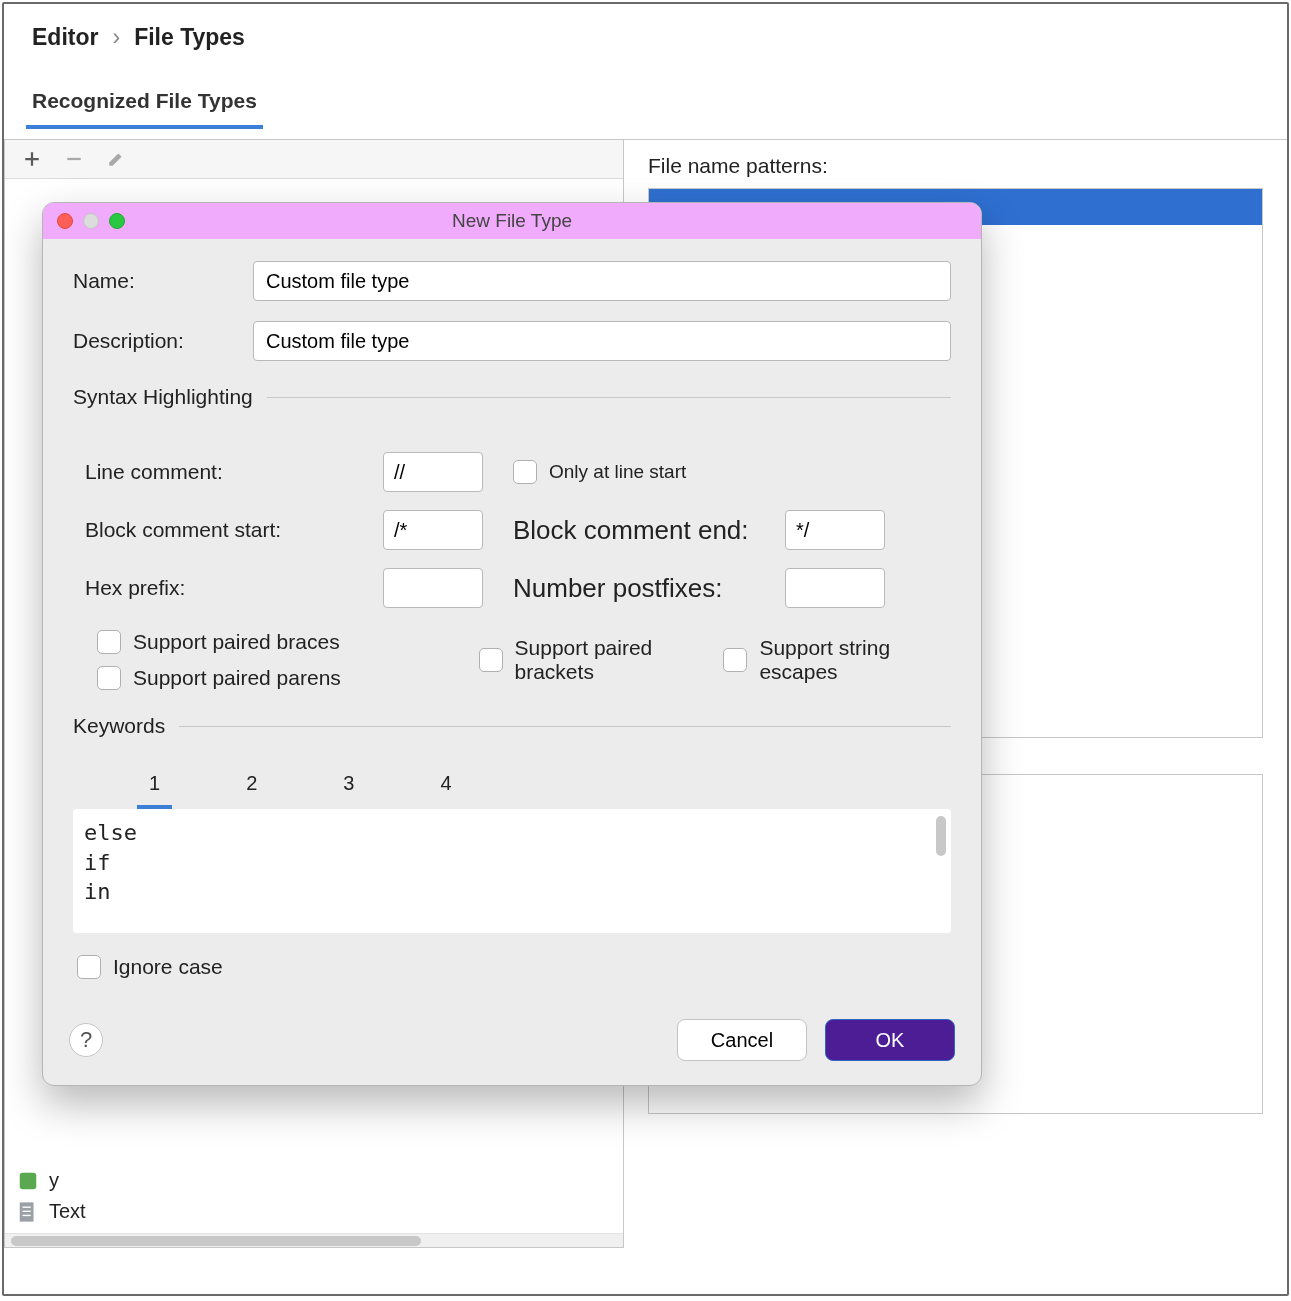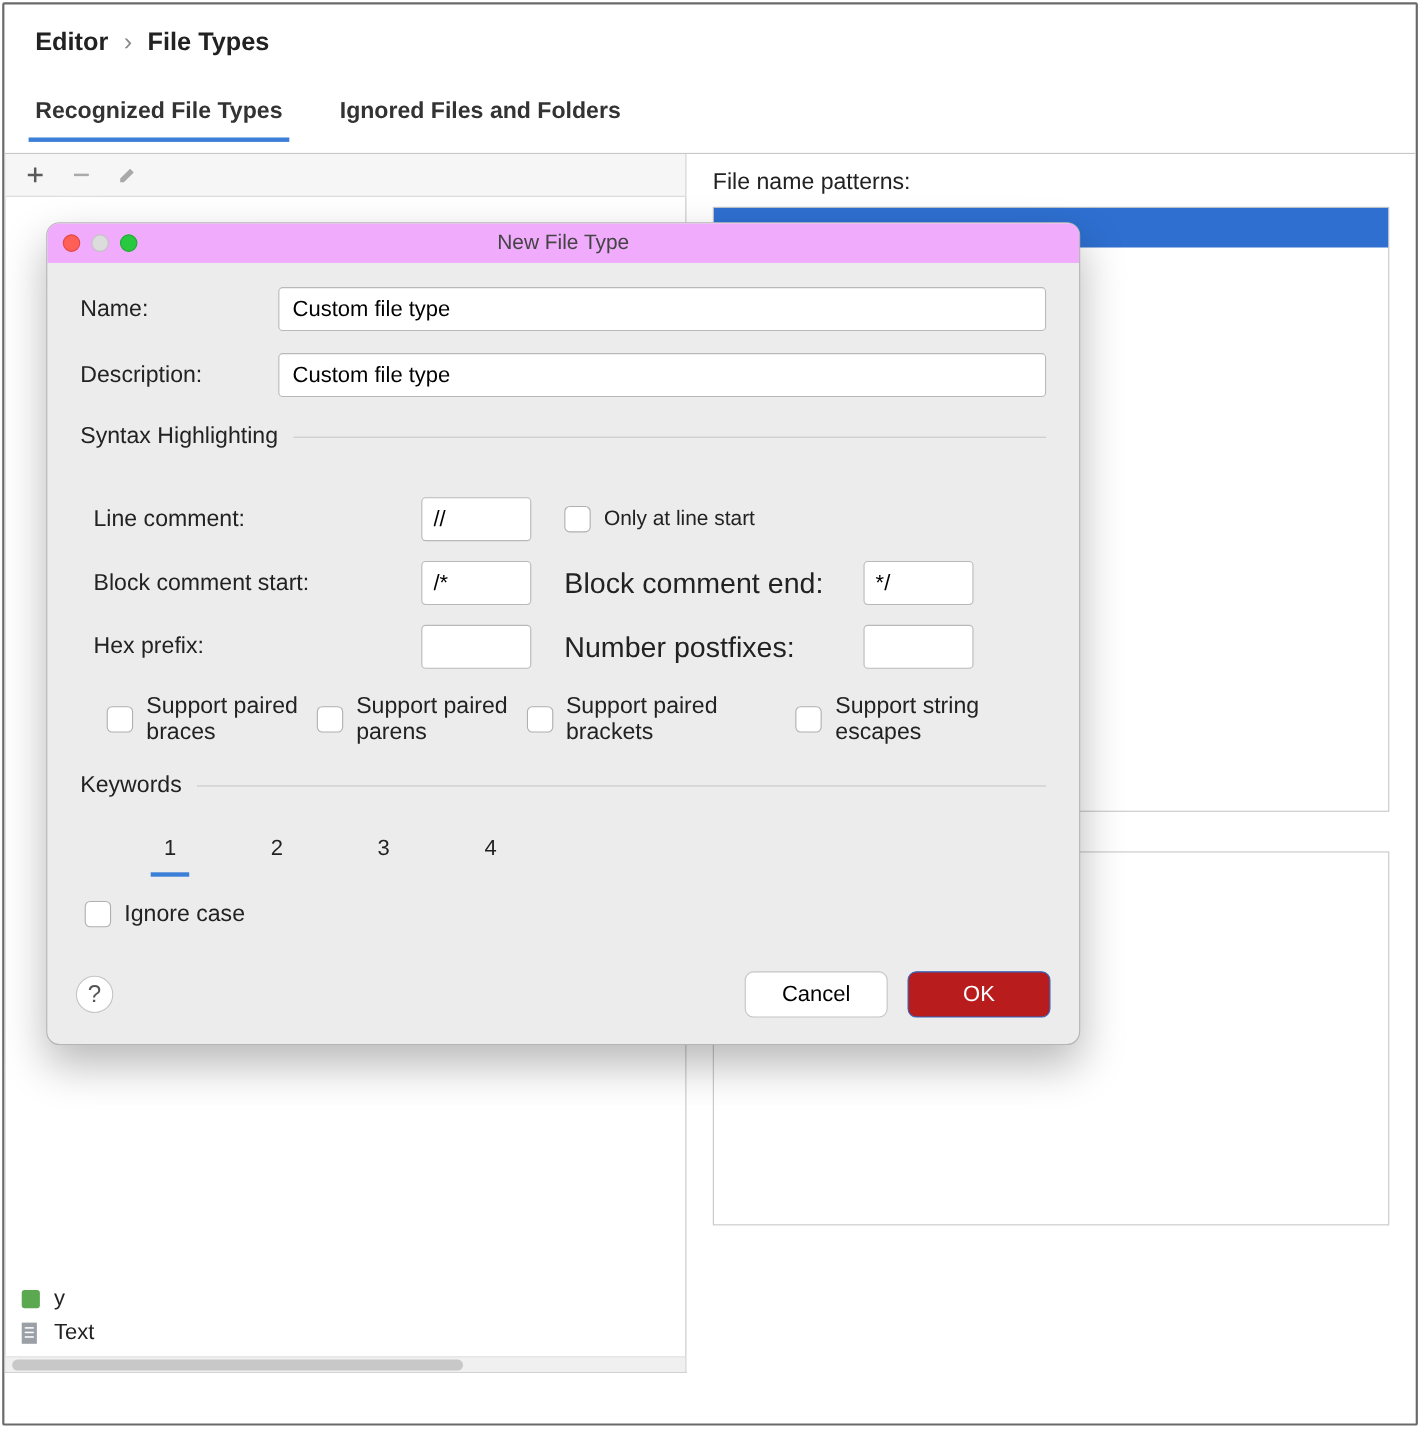--- a/index.html
+++ b/index.html
@@ -235,21 +235,21 @@
 .chk-row {
   display: flex;
   align-items: center;
   gap: 12px;
   font-size: 21px;
 }
 .chk-grid {
   display: flex;
   padding: 4px 0 0 12px;
 }
-.chk-colA { width: 430px; display: flex; flex-direction: row; gap: 1px; }
+.chk-colA { width: 430px; display: flex; flex-direction: column; gap: 12px; }
 .chk-colB { display: flex; flex-direction: row; gap: 16px; }
 
 .kw-tabs {
   display: flex;
   gap: 62px;
   padding: 10px 0 0 64px;
 }
 .kw-tab {
   font-size: 20px;
   padding: 6px 12px 10px 12px;
@@ -297,39 +297,38 @@
   min-width: 130px;
   height: 42px;
   border-radius: 8px;
   font-size: 20px;
   font-family: inherit;
   cursor: pointer;
   border: 1px solid #c4c4c4;
   background: #fff;
 }
 .btn.primary {
-  background: #b91c1c;
+  background: #4c1d95;
   color: #fff;
   border: 1px solid #2f66c2;
   margin-left: 18px;
 }
 </style>
 </head>
 <body>
 
 <div class="outer">
   <div class="breadcrumb">
     <span>Editor</span>
     <span class="sep">›</span>
     <span>File Types</span>
   </div>
 
   <div class="tabs-row">
     <div class="tab active">Recognized File Types</div>
-    <div class="tab">Ignored Files and Folders</div>
   </div>
 
   <div class="columns">
     <div class="left-col">
       <div class="toolbar">
         <span class="tool-icon">
           <svg viewBox="0 0 16 16" width="18" height="18">
               <path d="M7 2h2v5h5v2H9v5H7V9H2V7h5z" fill="#5a5a5a"></path>
             </svg>
         </span>
@@ -464,20 +463,26 @@
       <div class="section-header">
         <span>Keywords</span>
       </div>
 
       <div class="kw-tabs">
         <div class="kw-tab active">1</div>
         <div class="kw-tab">2</div>
         <div class="kw-tab">3</div>
         <div class="kw-tab">4</div>
       </div>
+      <div class="kw-box">
+        <div style="white-space:pre">else
+if
+in</div>
+        <div class="kw-scroll"></div>
+      </div>
 
       <div class="chk-row" style="margin-top:22px; padding-left:4px">
         <span class="checkbox"></span>
         <span>Ignore case</span>
       </div>
     </div>
 
     <div class="dlg-footer">
       <div class="help-btn">?</div>
       <div class="footer-spacer"></div>

